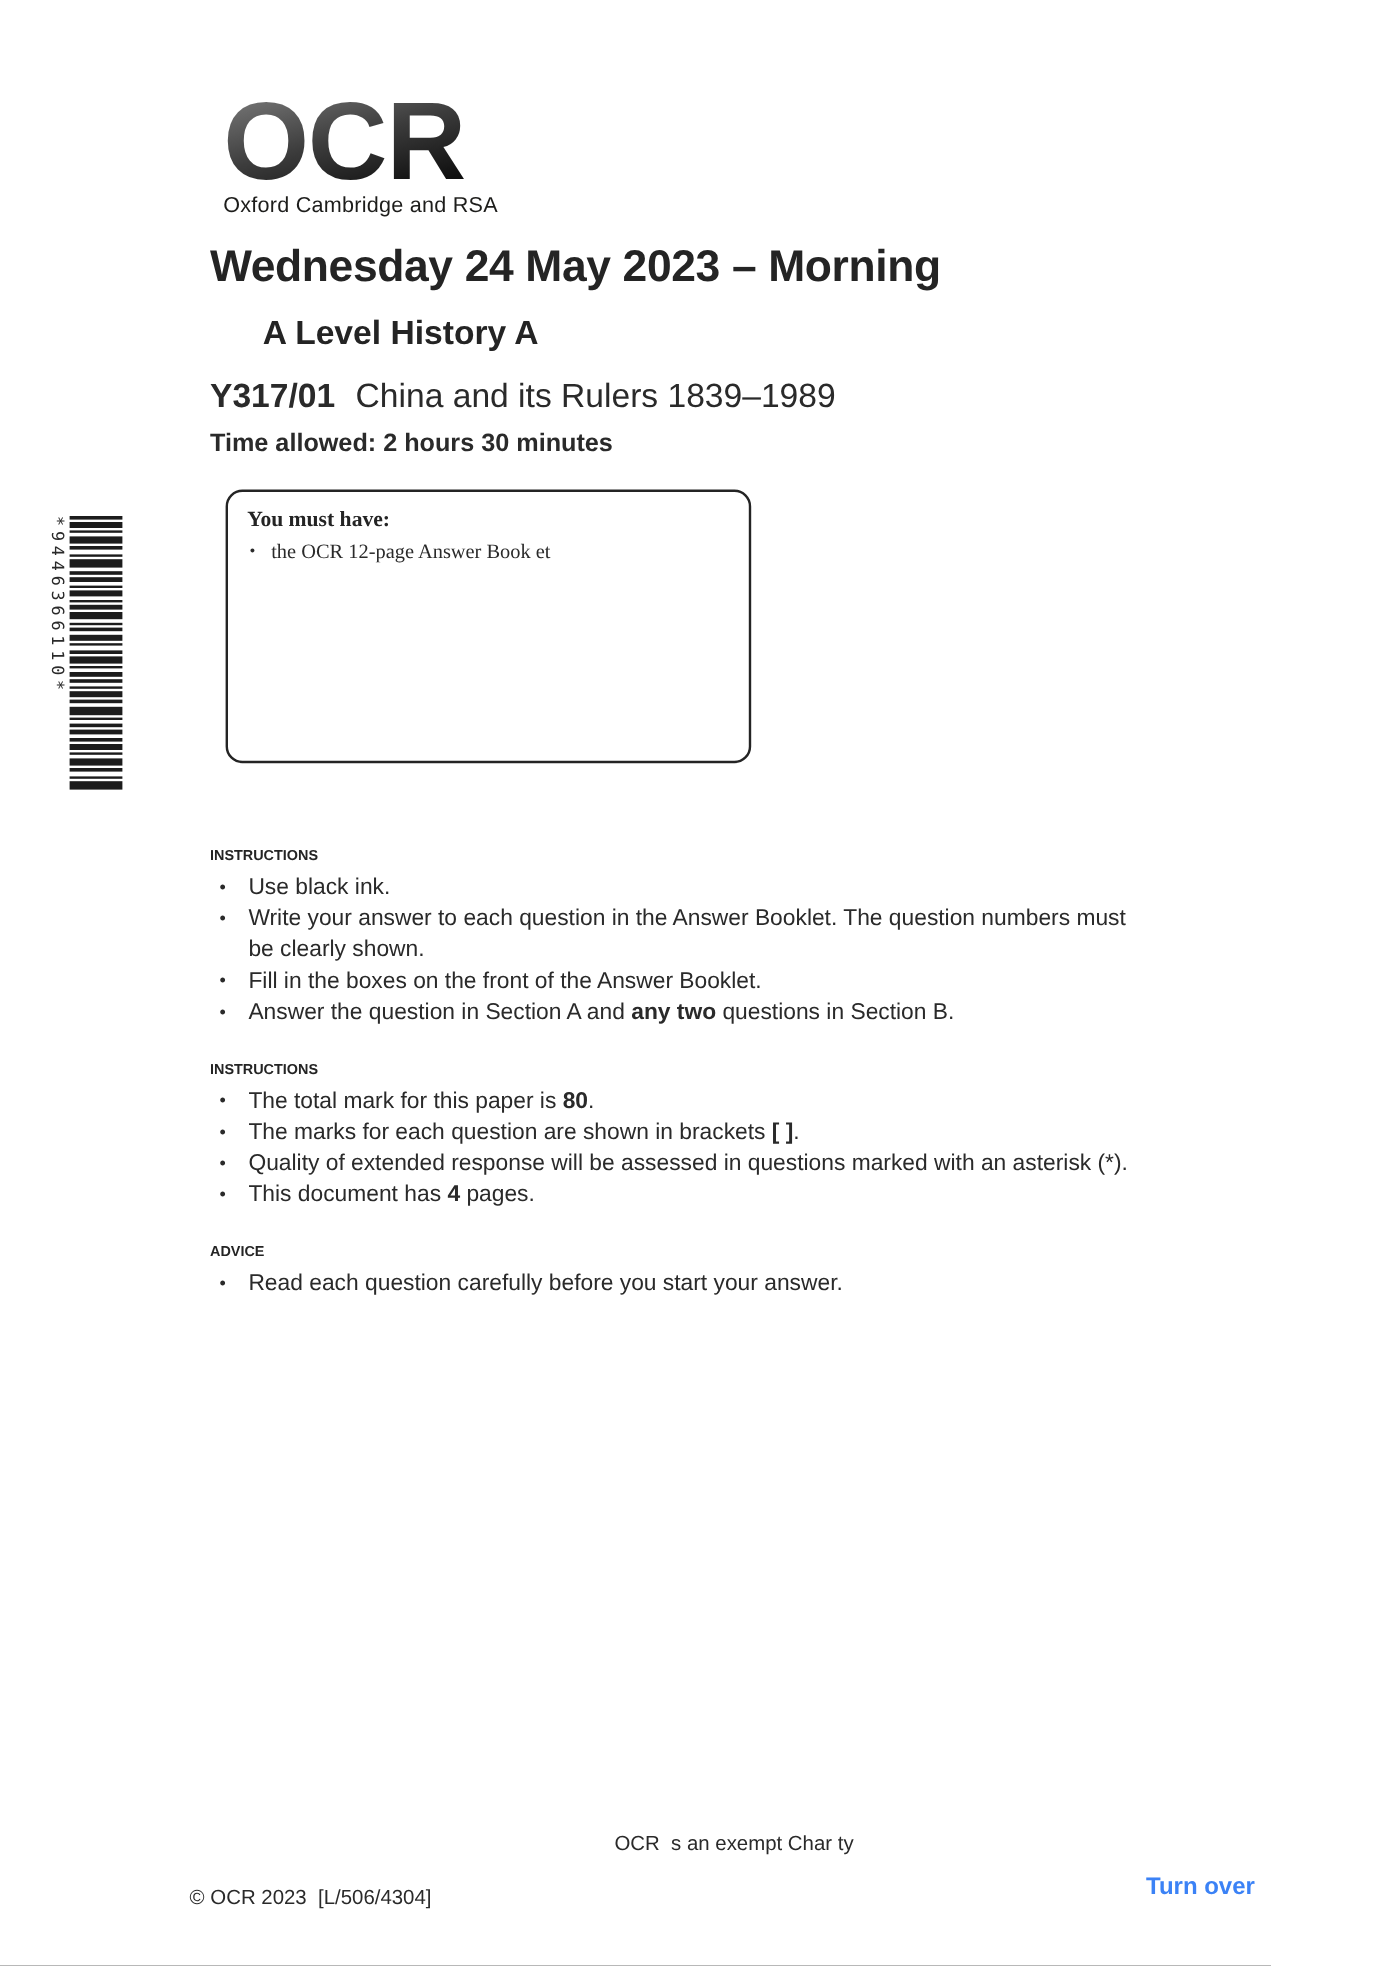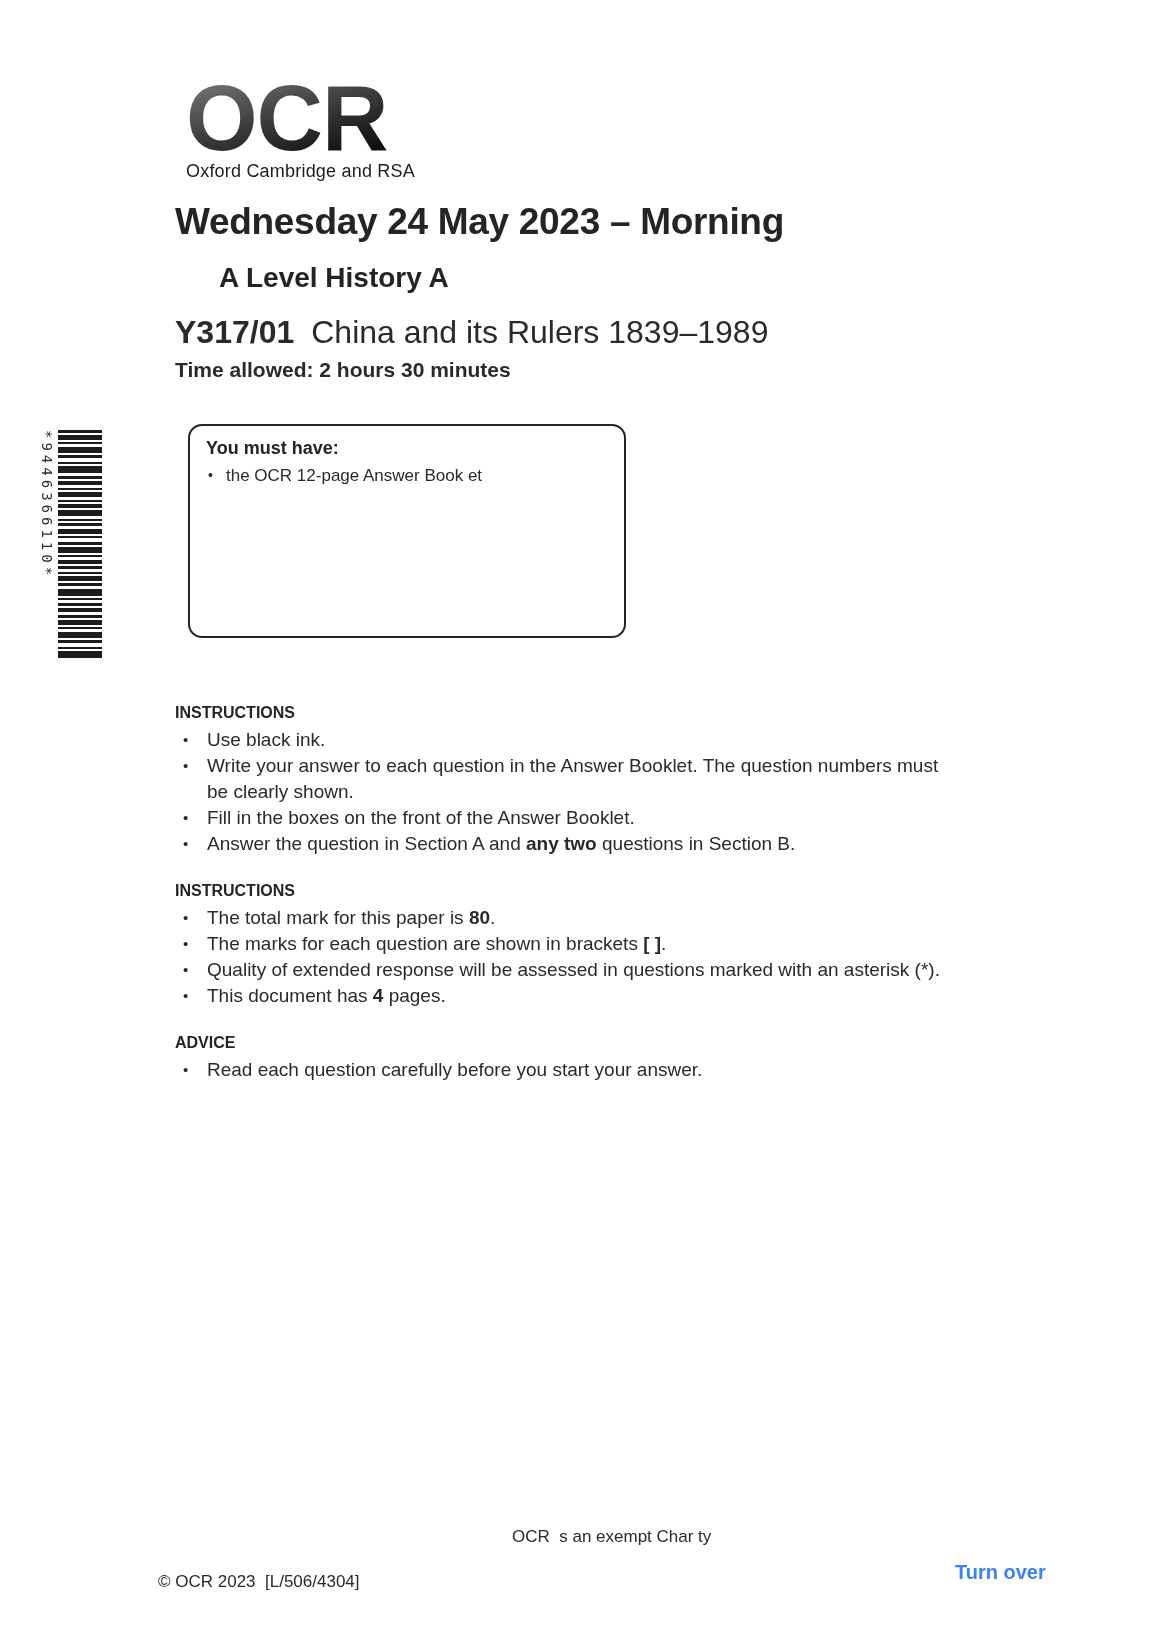--- a/index.html
+++ b/index.html
@@ -16,49 +16,49 @@
   .logo{position:absolute;left:186px;top:80px;}
   .logo-text{
     font-size:92px;font-weight:bold;line-height:0.84;letter-spacing:-1px;
     background:linear-gradient(165deg,#7a7a7a 0%,#3c3c3c 45%,#101010 85%);
     -webkit-background-clip:text;background-clip:text;color:transparent;
   }
   .logo-sub{margin-top:4px;font-size:18px;color:#1d1d1b;letter-spacing:0.2px;}
   
   .title{position:absolute;left:175px;top:201px;font-size:37px;font-weight:bold;letter-spacing:-0.3px;color:#242424;}
   .level{position:absolute;left:175px;top:262px;font-size:28px;font-weight:bold;color:#242424;margin-left:44px;}
-  .paper-line{position:absolute;left:175px;top:314px;font-size:32px;color:#2a2a2a;}
+  .paper-line{position:absolute;left:175px;top:314px;font-size:28px;color:#2a2a2a;}
   .paper-line .code{font-weight:bold;margin-right:17px;}
   .time{position:absolute;left:175px;top:358px;font-size:21px;font-weight:bold;color:#2a2a2a;}
   
   .barcode{position:absolute;left:38px;top:430px;height:224px;display:flex;align-items:flex-start;}
   .barcode-text{
     writing-mode:vertical-rl;
     font-family:"DejaVu Sans Mono", monospace;
     font-size:14px;letter-spacing:4px;color:#2a2a2a;
     height:224px;line-height:18px;
   }
   .barcode-bars{width:44px;height:224px;margin-left:2px;display:flex;flex-direction:column;}
   .barcode-bars .bar{width:100%;background:#1c1c1c;flex:0 0 auto;}
   .barcode-bars .gap{width:100%;background:transparent;flex:0 0 auto;}
   
   .must-box{
-    position:absolute;left:188px;top:424px;width:404px;height:198px;
+    position:absolute;left:188px;top:408px;width:404px;height:198px;
     border:2px solid #242424;border-radius:14px;
-    padding:12px 14px 0 16px;box-sizing:content-box;
+    padding:12px 14px 14px 16px;box-sizing:content-box;font-family:Liberation Serif, serif;
   }
   .must-head{font-size:18px;font-weight:bold;color:#242424;}
   .must-list{list-style:none;margin:5px 0 0 0;padding:0;}
   .must-list li{display:flex;font-size:17px;color:#2a2a2a;line-height:23px;}
   .must-list .dot{width:18px;padding-left:2px;font-size:14px;}
   
   .sections{position:absolute;left:175px;top:700px;width:836px;}
   .section{margin-top:21px;}
   .section:first-child{margin-top:0;}
-  .sec-head{font-size:16px;font-weight:bold;color:#242424;line-height:26px;}
+  .sec-head{font-size:12px;font-weight:bold;color:#242424;line-height:26px;}
   .blist{list-style:none;margin:1px 0 0 0;padding:0;}
   .blist li{display:flex;font-size:19px;color:#2a2a2a;line-height:26px;}
   .blist .dot{width:32px;padding-left:8px;box-sizing:border-box;font-size:15px;flex:0 0 auto;}
   .blist .btxt{flex:1;}
   .blist b{font-weight:bold;}
   
   .f-left{position:absolute;left:158px;top:1527px;font-size:17px;line-height:22px;color:#2a2a2a;white-space:pre;}
   .f-center{position:absolute;left:512px;top:1527px;font-size:17px;color:#2a2a2a;white-space:pre;}
   .f-right{position:absolute;left:955px;top:1541px;font-size:20px;font-weight:bold;color:#3b82f6;margin-top:20px;}
 </style>

